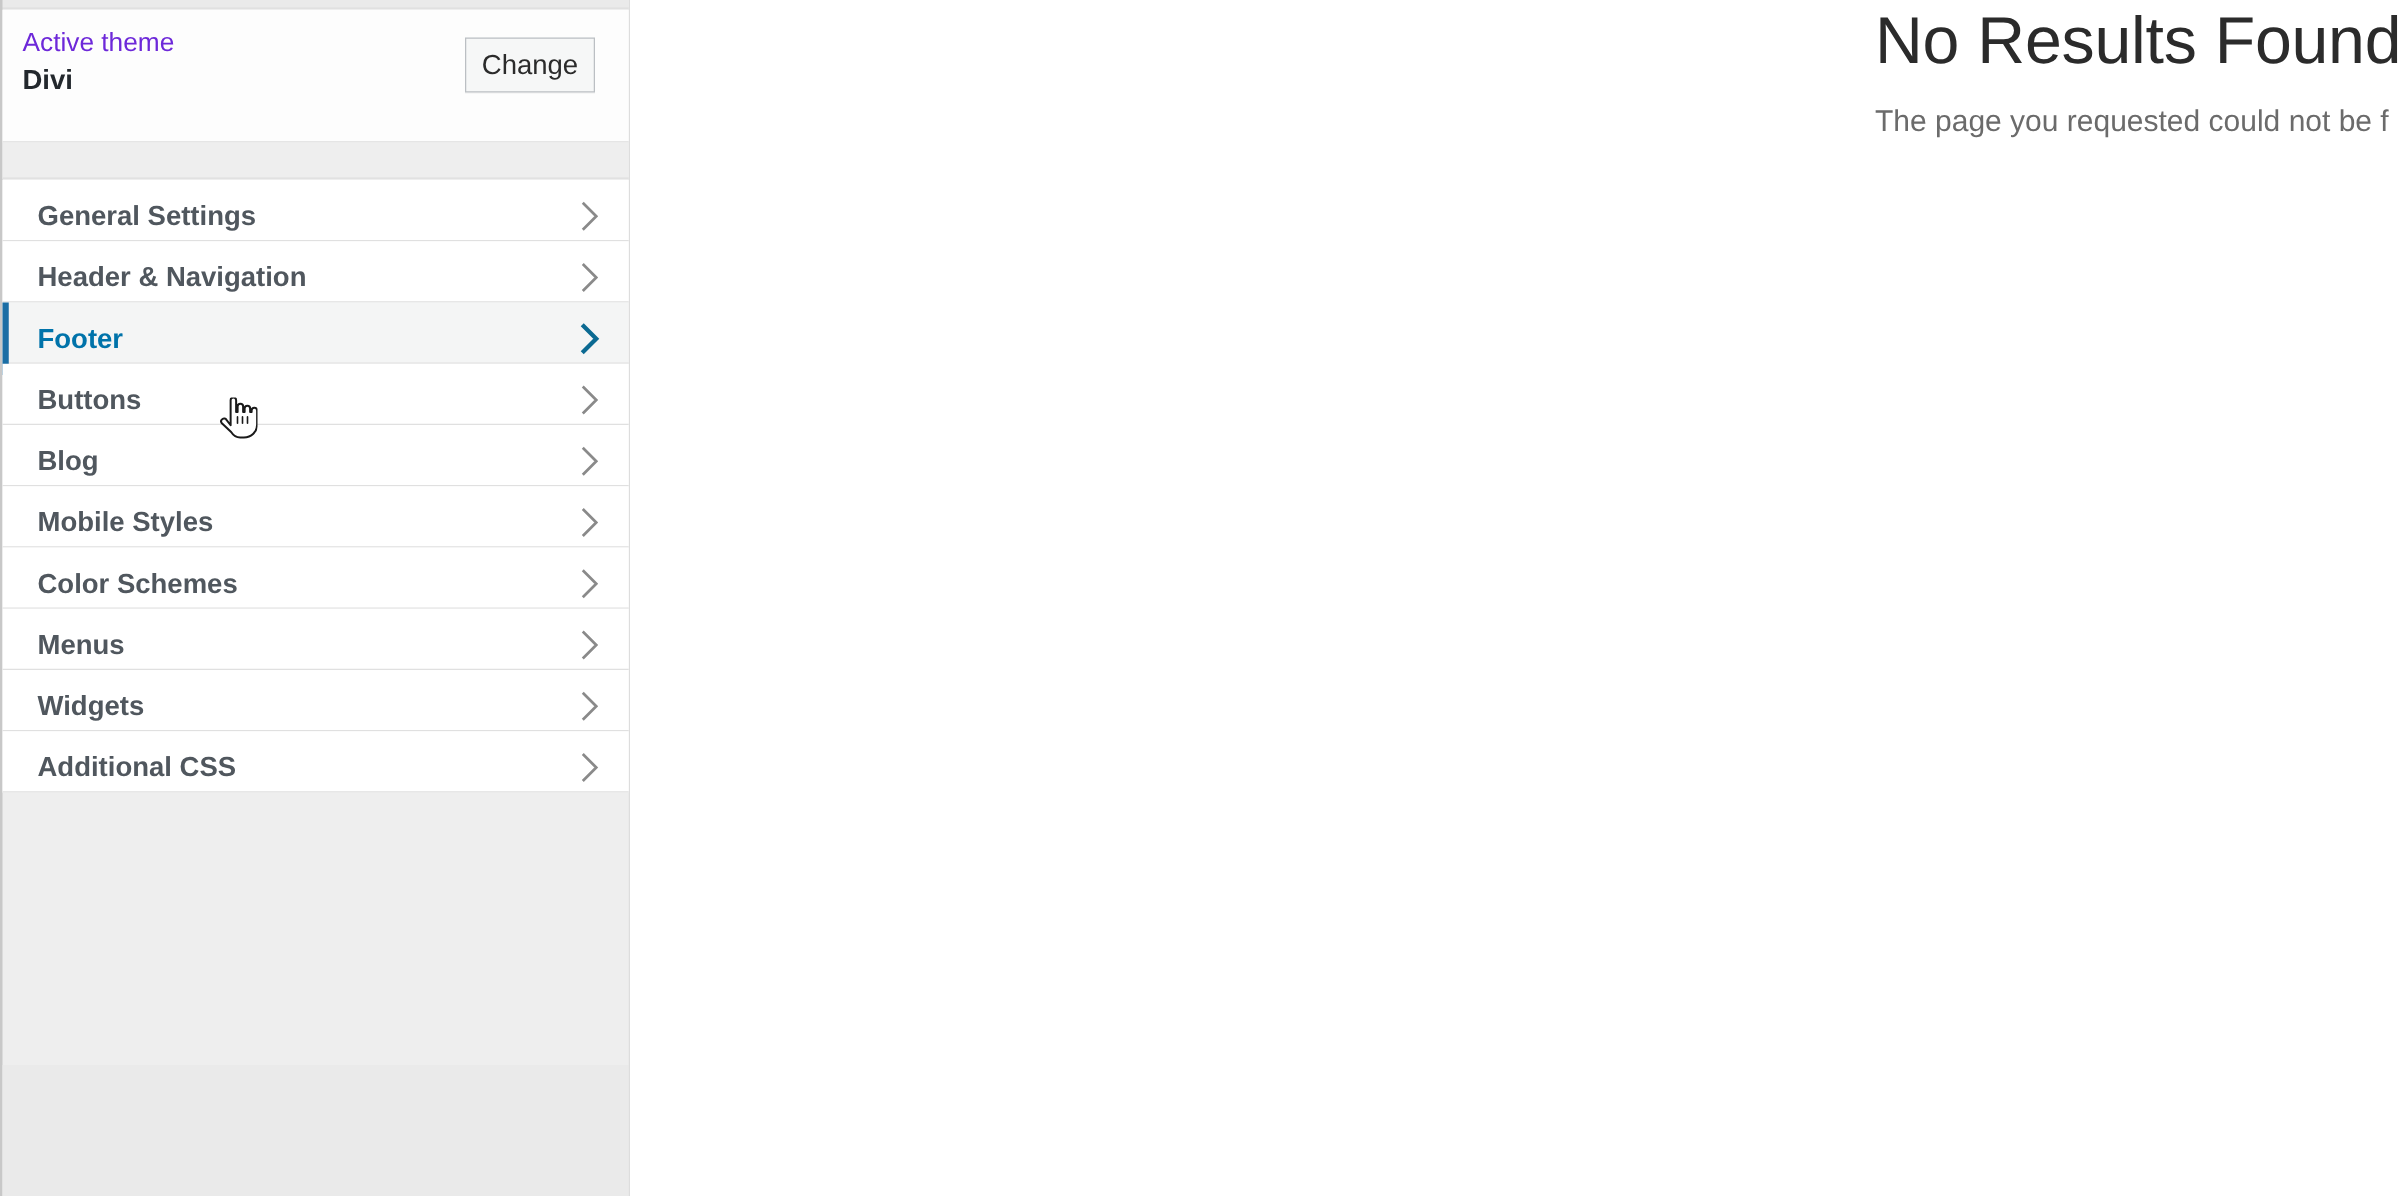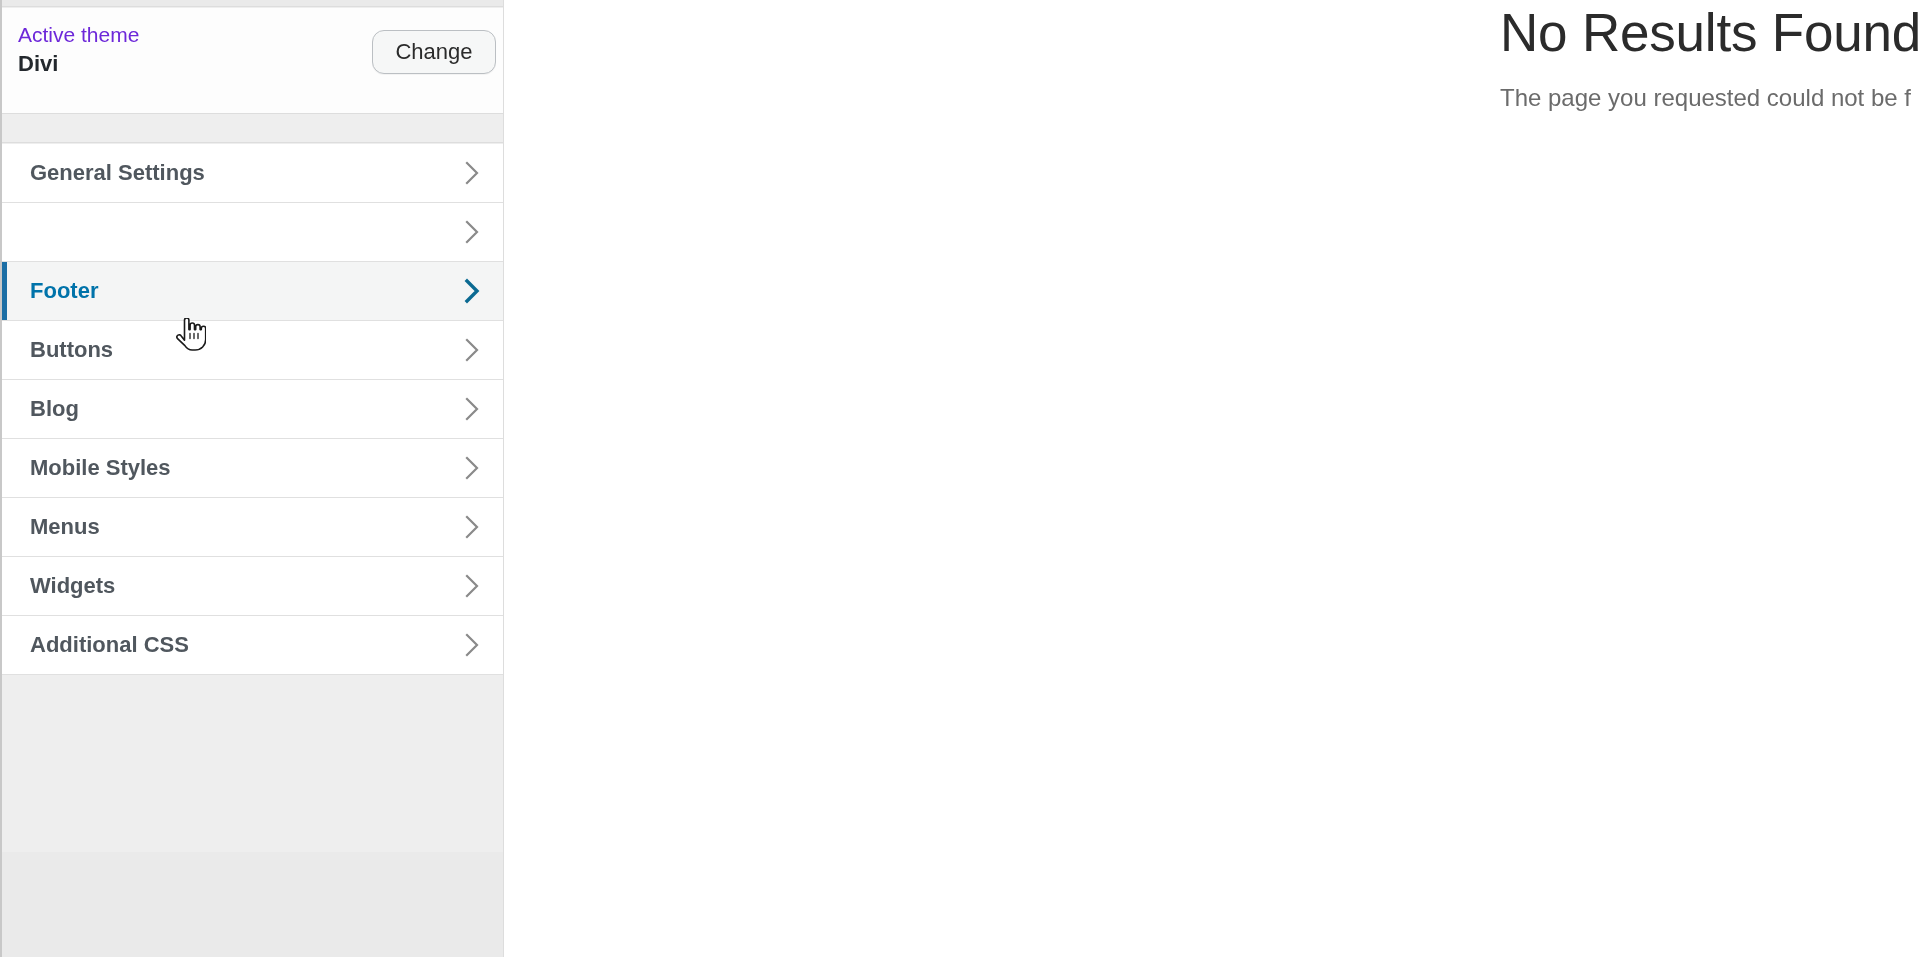--- a/index.html
+++ b/index.html
@@ -153,25 +153,25 @@
     font-size: 22px;
     line-height: 1.3;
     color: #23282d;
     font-weight: 700;
   }
 
   .change-button {
     position: absolute;
     left: 370px;
     top: 22px;
-    width: 124px;
+    width: 104px;
     height: 44px;
     background: #f6f7f7;
     border: 1px solid #bbbfc3;
-    border-radius: 12px;
+    border-radius: 0;
     color: #2b2b2b;
     font-size: 22px;
     font-family: "Liberation Sans", sans-serif;
     line-height: 42px;
     text-align: center;
     box-sizing: border-box;
     cursor: pointer;
     padding: 0;
     box-shadow: 0 1px 0 rgba(0,0,0,0.04);
   }
@@ -191,21 +191,21 @@
   
   .panel-list {
     position: absolute;
     left: 2px;
     top: 144px;
     width: 502px;
   }
 
   .panel-item {
     position: relative;
-    height: 59px;
+    height: 49px;
     background: #ffffff;
     border-bottom: 1px solid #e0e0e0;
     box-sizing: border-box;
     cursor: pointer;
   }
 
   .panel-item .panel-label {
     position: absolute;
     left: 28px;
     top: 0;
@@ -312,20 +312,21 @@
     <div class="panel-list">
         <div class="panel-item">
           <span class="panel-label">General Settings</span>
           <span class="chev">
             <svg width="20" height="26" viewBox="0 0 20 26">
               <path d="M5 3 L15 13 L5 23"></path>
             </svg>
           </span>
         </div>
         <div class="panel-item">
+          <span class="panel-label">Header &amp; Navigation</span>
           <span class="chev">
             <svg width="20" height="26" viewBox="0 0 20 26">
               <path d="M5 3 L15 13 L5 23"></path>
             </svg>
           </span>
         </div>
         <div class="panel-item is-active">
           <div class="accent-bar"></div>
           <span class="panel-label">Footer</span>
           <span class="chev">
@@ -345,20 +346,28 @@
         <div class="panel-item">
           <span class="panel-label">Blog</span>
           <span class="chev">
             <svg width="20" height="26" viewBox="0 0 20 26">
               <path d="M5 3 L15 13 L5 23"></path>
             </svg>
           </span>
         </div>
         <div class="panel-item">
           <span class="panel-label">Mobile Styles</span>
+          <span class="chev">
+            <svg width="20" height="26" viewBox="0 0 20 26">
+              <path d="M5 3 L15 13 L5 23"></path>
+            </svg>
+          </span>
+        </div>
+        <div class="panel-item">
+          <span class="panel-label">Color Schemes</span>
           <span class="chev">
             <svg width="20" height="26" viewBox="0 0 20 26">
               <path d="M5 3 L15 13 L5 23"></path>
             </svg>
           </span>
         </div>
         <div class="panel-item">
           <span class="panel-label">Menus</span>
           <span class="chev">
             <svg width="20" height="26" viewBox="0 0 20 26">

